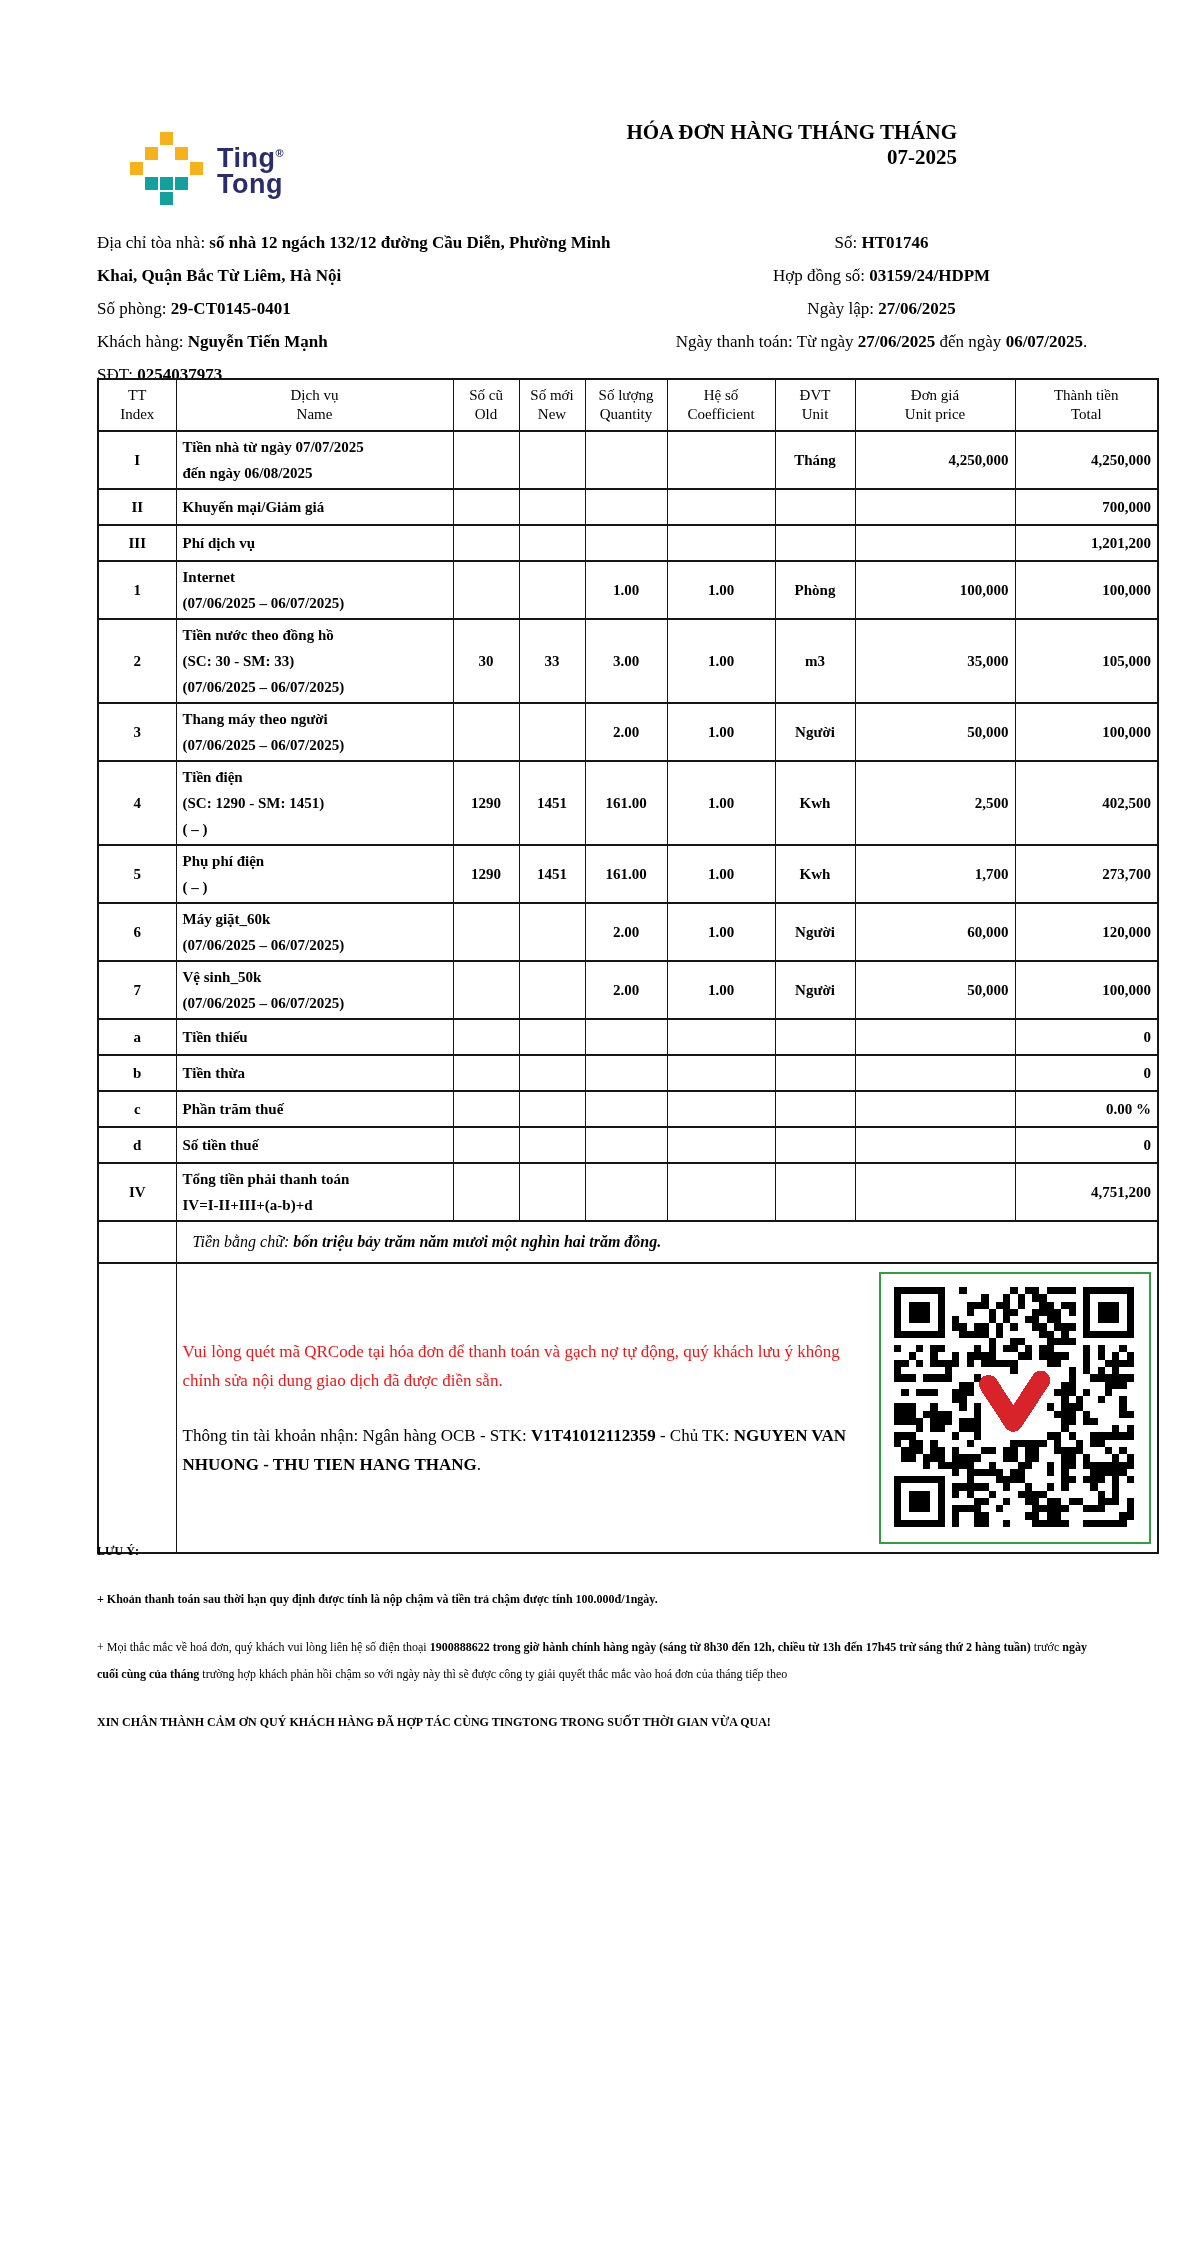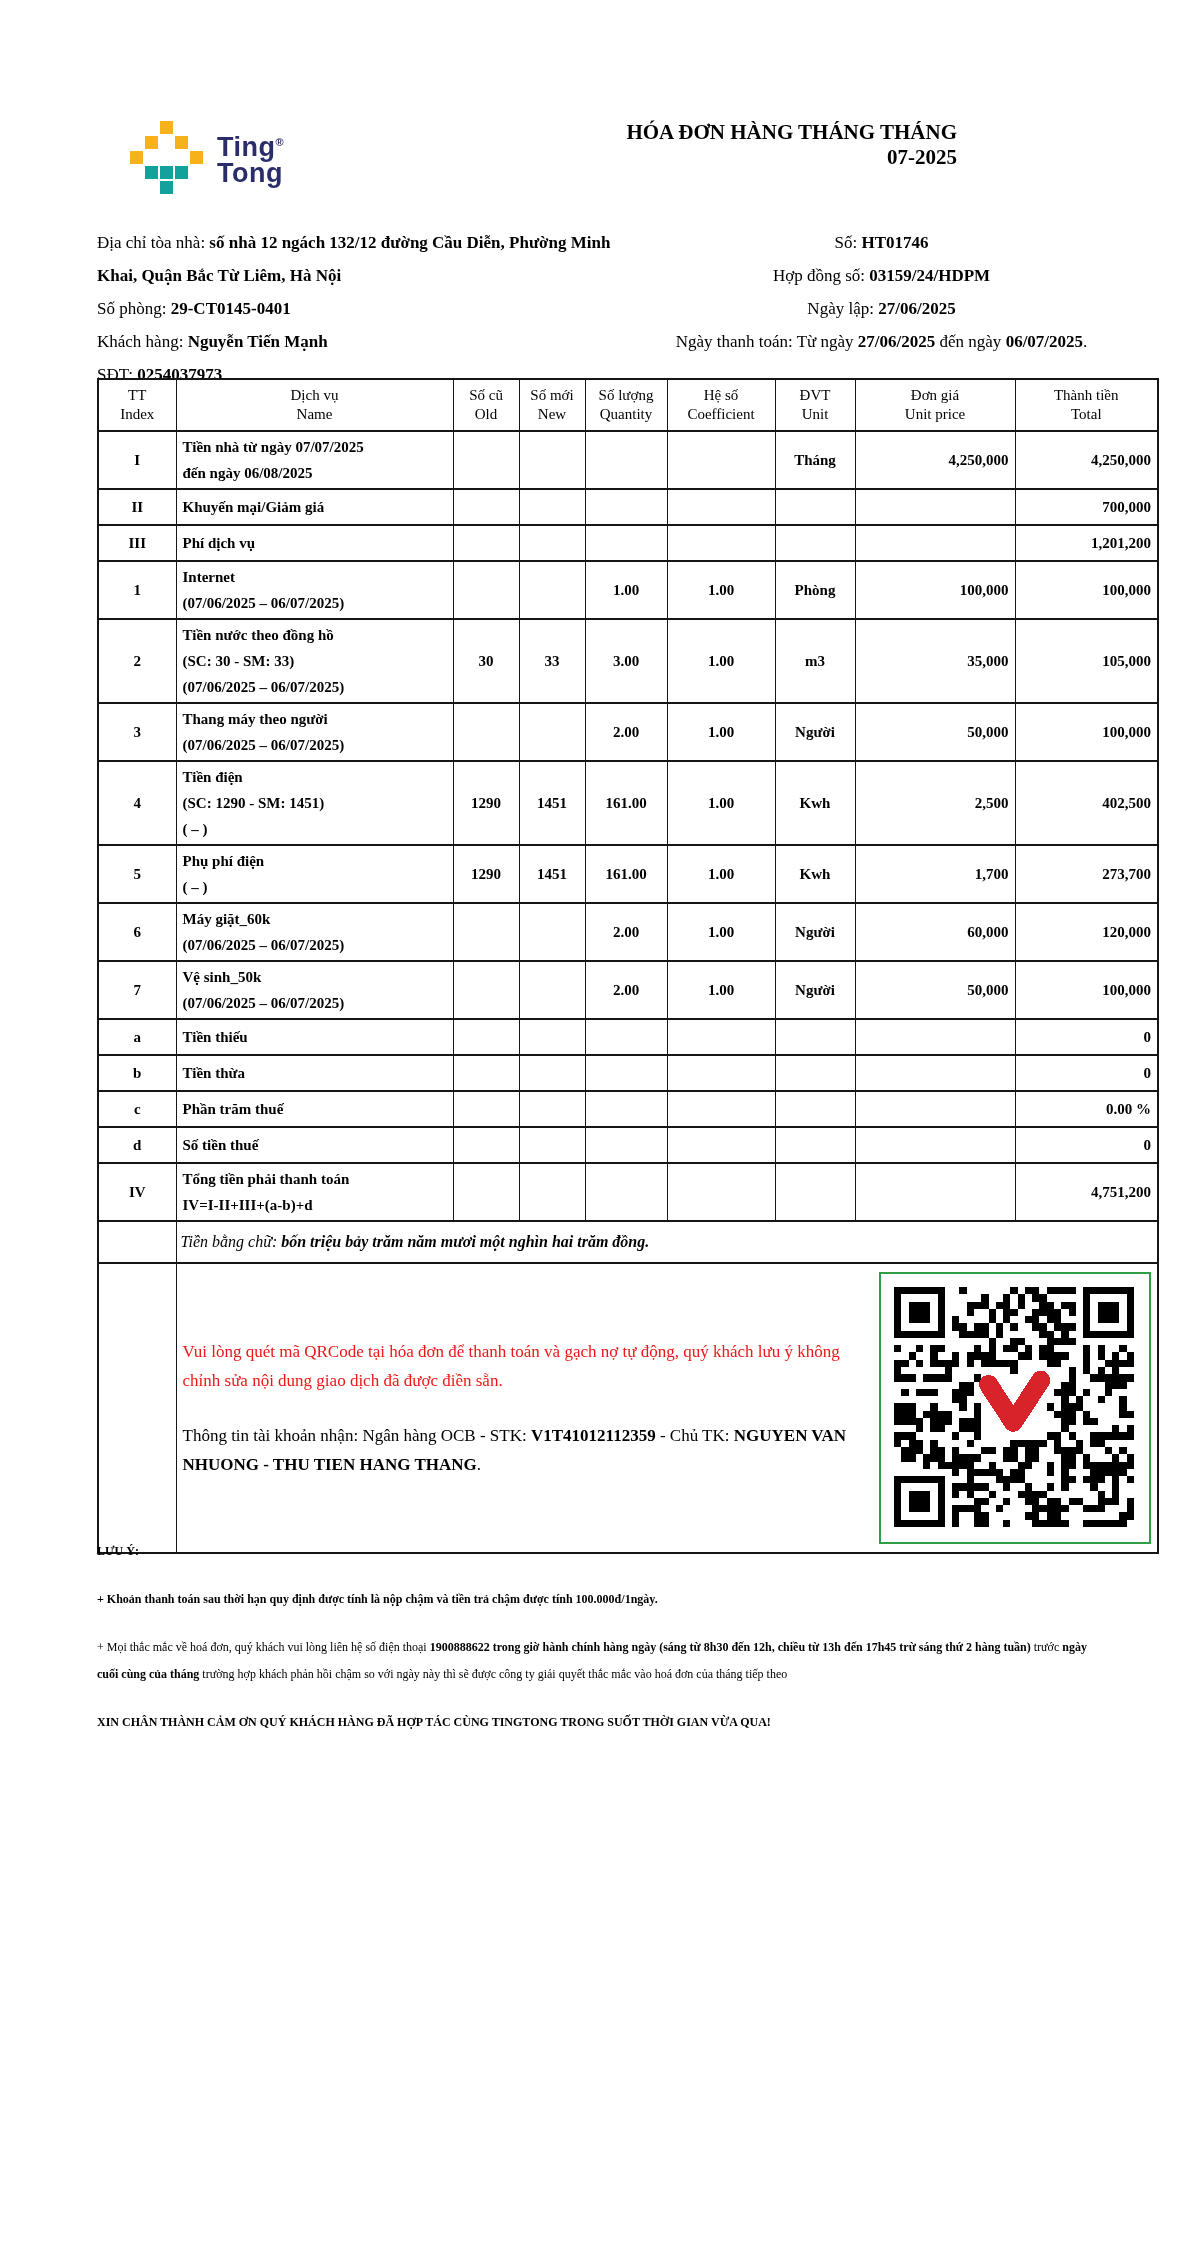--- a/index.html
+++ b/index.html
@@ -6,21 +6,21 @@
     --yellow:#f6b21b; --teal:#13a29b; --navy:#2b2d6b;
     --red:#ee1616; --qr-green:#2f9e44; --qr-red:#d8232a;
     --line:#161616;
   }
   *{margin:0;padding:0;box-sizing:border-box;}
   html,body{background:#fff;}
   body{font-family:"Liberation Serif","DejaVu Serif",serif;color:#000;}
   .page{position:relative;width:1200px;height:2259px;background:#fff;overflow:hidden;}
 
   
-  .logo{position:absolute;left:130px;top:121px;display:flex;align-items:center;gap:14px;}
+  .logo{position:absolute;left:130px;top:132px;display:flex;align-items:center;gap:14px;}
   .logo-mark{display:grid;grid-template-columns:repeat(5,13px);grid-template-rows:repeat(5,13px);gap:2px;}
   .logo-mark .c{width:13px;height:13px;}
   .px-y{background:var(--yellow);}
   .px-t{background:var(--teal);}
   .logo-text{font-family:"Liberation Sans","DejaVu Sans",sans-serif;font-weight:800;
     color:var(--navy);font-size:27px;line-height:26px;letter-spacing:.5px;}
   .logo-text sup{font-size:11px;vertical-align:super;}
   .title{position:absolute;top:120px;right:243px;width:338px;text-align:right;
     font-size:21px;font-weight:700;line-height:25px;}
 
@@ -38,21 +38,21 @@
     padding:2px 6px;overflow:hidden;}
   table.inv{border:2px solid var(--line);}
   th{font-weight:400;text-align:center;line-height:19px;}
   tr.h1{height:36px;} tr.h2{height:54px;} tr.h3{height:70px;}
   tr.hd{height:52px;} tr.words-row{height:42px;} tr.qr-row{height:290px;margin-top:34px;}
   td{font-weight:700;}
   td.ctr{text-align:center;}
   td.name{text-align:left;padding-left:10px;line-height:26px;}
   td.rgt{text-align:right;padding-right:10px;}
   .pre{white-space:pre-line;}
-  tr.words-row td{font-weight:400;font-style:italic;text-align:left;padding-left:4px;font-size:16px;margin-top:23px;}
+  tr.words-row td{font-weight:400;font-style:italic;text-align:left;padding-left:16px;font-size:16px;margin-top:23px;}
   tr.words-row .bi{font-weight:700;}
 
   
   td.qr-cell{padding:8px 28px 8px 10px;}
   .qr-flex{display:flex;align-items:center;gap:26px;}
   .qr-texts{flex:1;font-size:17px;line-height:29px;font-weight:400;}
   .qr-red{color:var(--red);margin-bottom:26px;}
   .qr-frame{flex:0 0 auto;width:272px;height:272px;border:2px solid var(--qr-green);
     background:#fff;padding:13px;}
   .qr-frame svg{display:block;width:240px;height:240px;}

